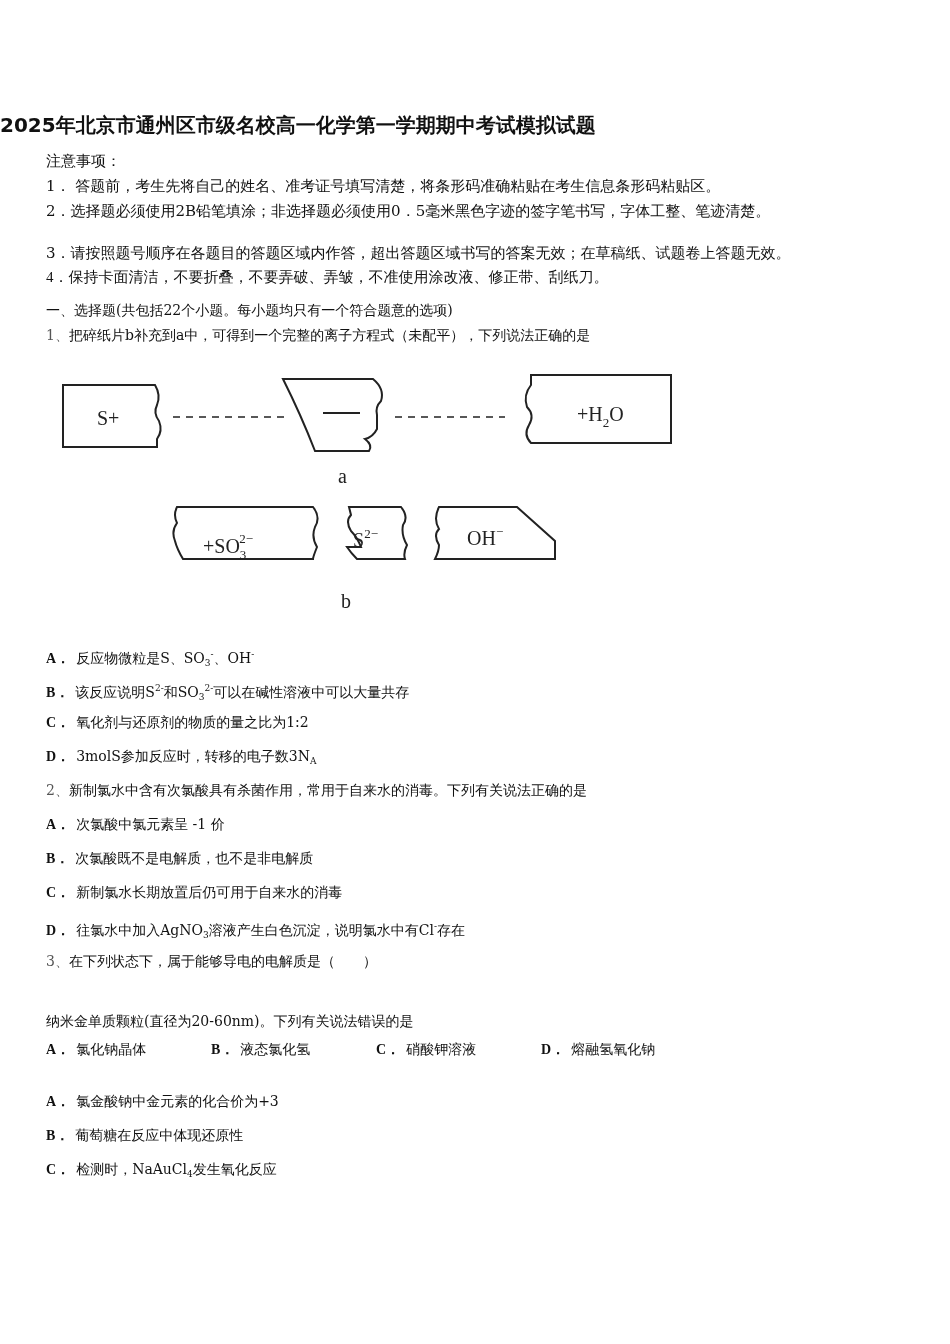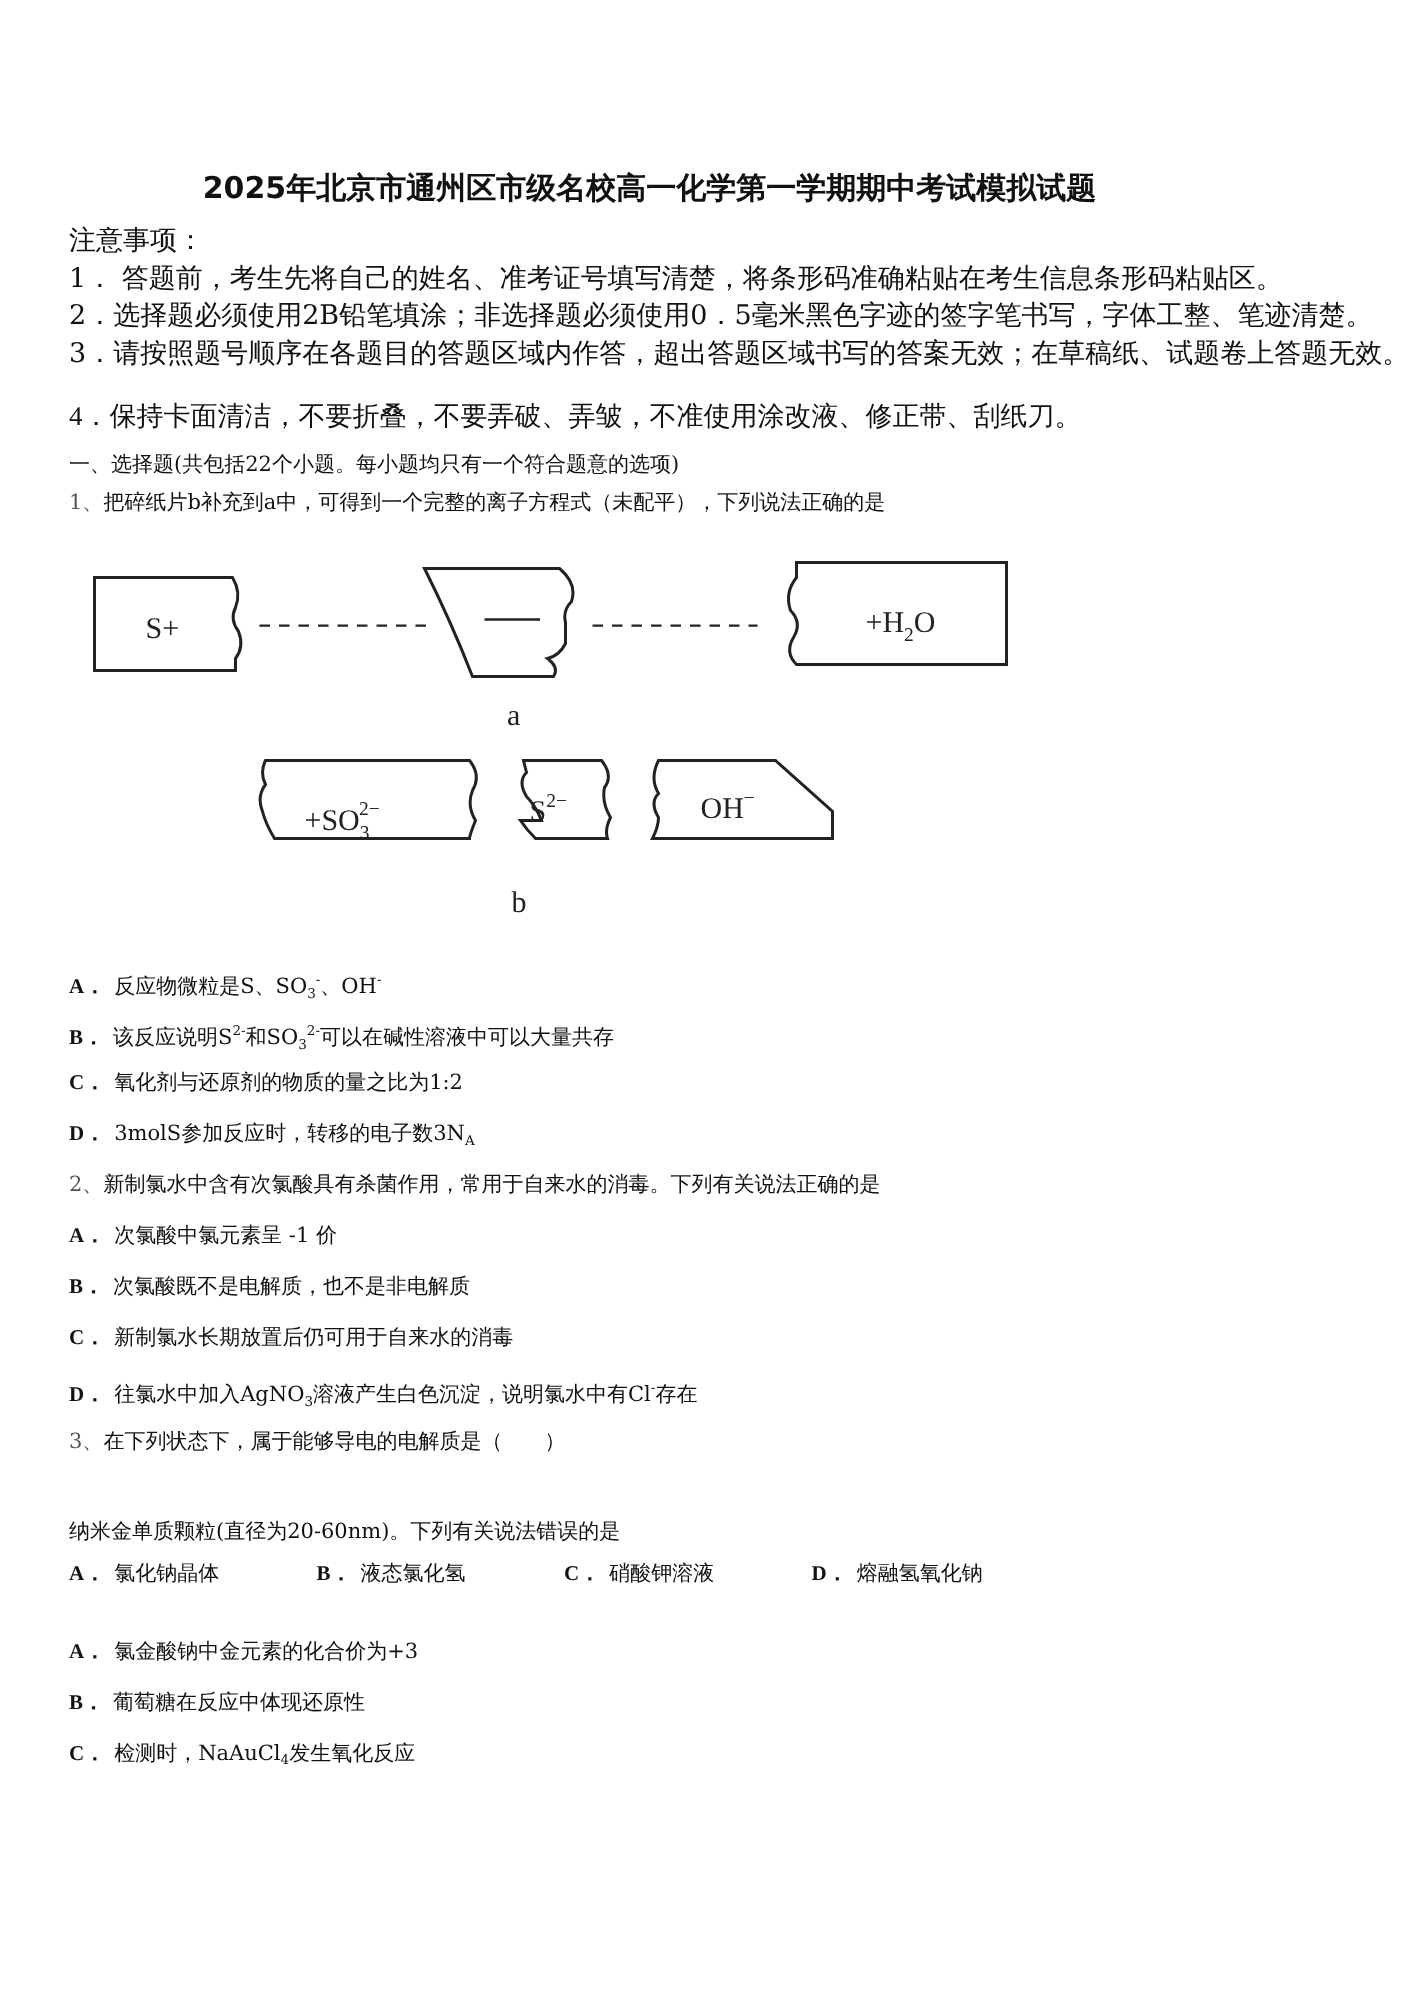--- a/index.html
+++ b/index.html
@@ -1,43 +1,43 @@
 <!DOCTYPE html>
 <html><head>
 <meta charset="utf-8">
 <style>
   html, body { margin: 0; padding: 0; background: #ffffff; }
   body { width: 950px; height: 1344px; position: relative; overflow: hidden;
          font-family: "DejaVu Serif", "Liberation Serif", serif; color: #111; }
   .page { position: absolute; left: 0; top: 0; width: 950px; height: 1344px; }
-  .title { position: absolute; left: 0; top: 112px; width: 866px; text-align: center;
+  .title { position: absolute; left: 0; top: 112px; width: 866px; text-align: left;
            font-family: "DejaVu Sans", "Liberation Sans", sans-serif; font-weight: bold;
            font-size: 20px; letter-spacing: 0px; }
   .line { position: absolute; left: 46px; font-size: 14px; white-space: nowrap; line-height: 18px; }
-  .notice { font-size: 18px; }
+  .notice { font-size: 15px; }
   .opt { font-size: 14px; }
   .opt .lbl { font-weight: bold; font-family: "Liberation Serif", "DejaVu Serif", serif; margin-right: 6px; }
   .qnum { color: #555; }
   .sub { font-size: 9px; vertical-align: -3px; }
   .sup { font-size: 9px; vertical-align: 6px; }
   .inline-opts span.o { display: inline-block; width: 165px; }
   .diagram { position: absolute; left: 55px; top: 365px; width: 640px; height: 255px; }
   .diagram svg text { font-family: "Liberation Serif", "DejaVu Serif", serif; }
 </style>
 </head>
 <body>
 
 <div class="page">
 
   <div class="title">2025年北京市通州区市级名校高一化学第一学期期中考试模拟试题</div>
 
   <div class="line notice" style="top:152px;">注意事项：</div>
   <div class="line notice" style="top:177px;">1．  答题前，考生先将自己的姓名、准考证号填写清楚，将条形码准确粘贴在考生信息条形码粘贴区。</div>
   <div class="line notice" style="top:202px;">2．选择题必须使用2B铅笔填涂；非选择题必须使用0．5毫米黑色字迹的签字笔书写，字体工整、笔迹清楚。</div>
-  <div class="line notice" style="top:227px;text-align:right;">3．请按照题号顺序在各题目的答题区域内作答，超出答题区域书写的答案无效；在草稿纸、试题卷上答题无效。</div>
+  <div class="line notice" style="top:244px;text-align:right;">3．请按照题号顺序在各题目的答题区域内作答，超出答题区域书写的答案无效；在草稿纸、试题卷上答题无效。</div>
   <div class="line notice" style="top:268px;font-family:Liberation Serif, serif;">4．保持卡面清洁，不要折叠，不要弄破、弄皱，不准使用涂改液、修正带、刮纸刀。</div>
 
   <div class="line" style="top:301px;">一、选择题(共包括22个小题。每小题均只有一个符合题意的选项)</div>
 
   <div class="line" style="top:326px;">
     <span class="qnum">1、</span><span>把碎纸片b补充到a中，可得到一个完整的离子方程式（未配平），下列说法正确的是</span>
   </div>
 
   <div class="diagram">
     <svg width="640" height="255" viewBox="0 0 640 255" xmlns="http://www.w3.org/2000/svg">

